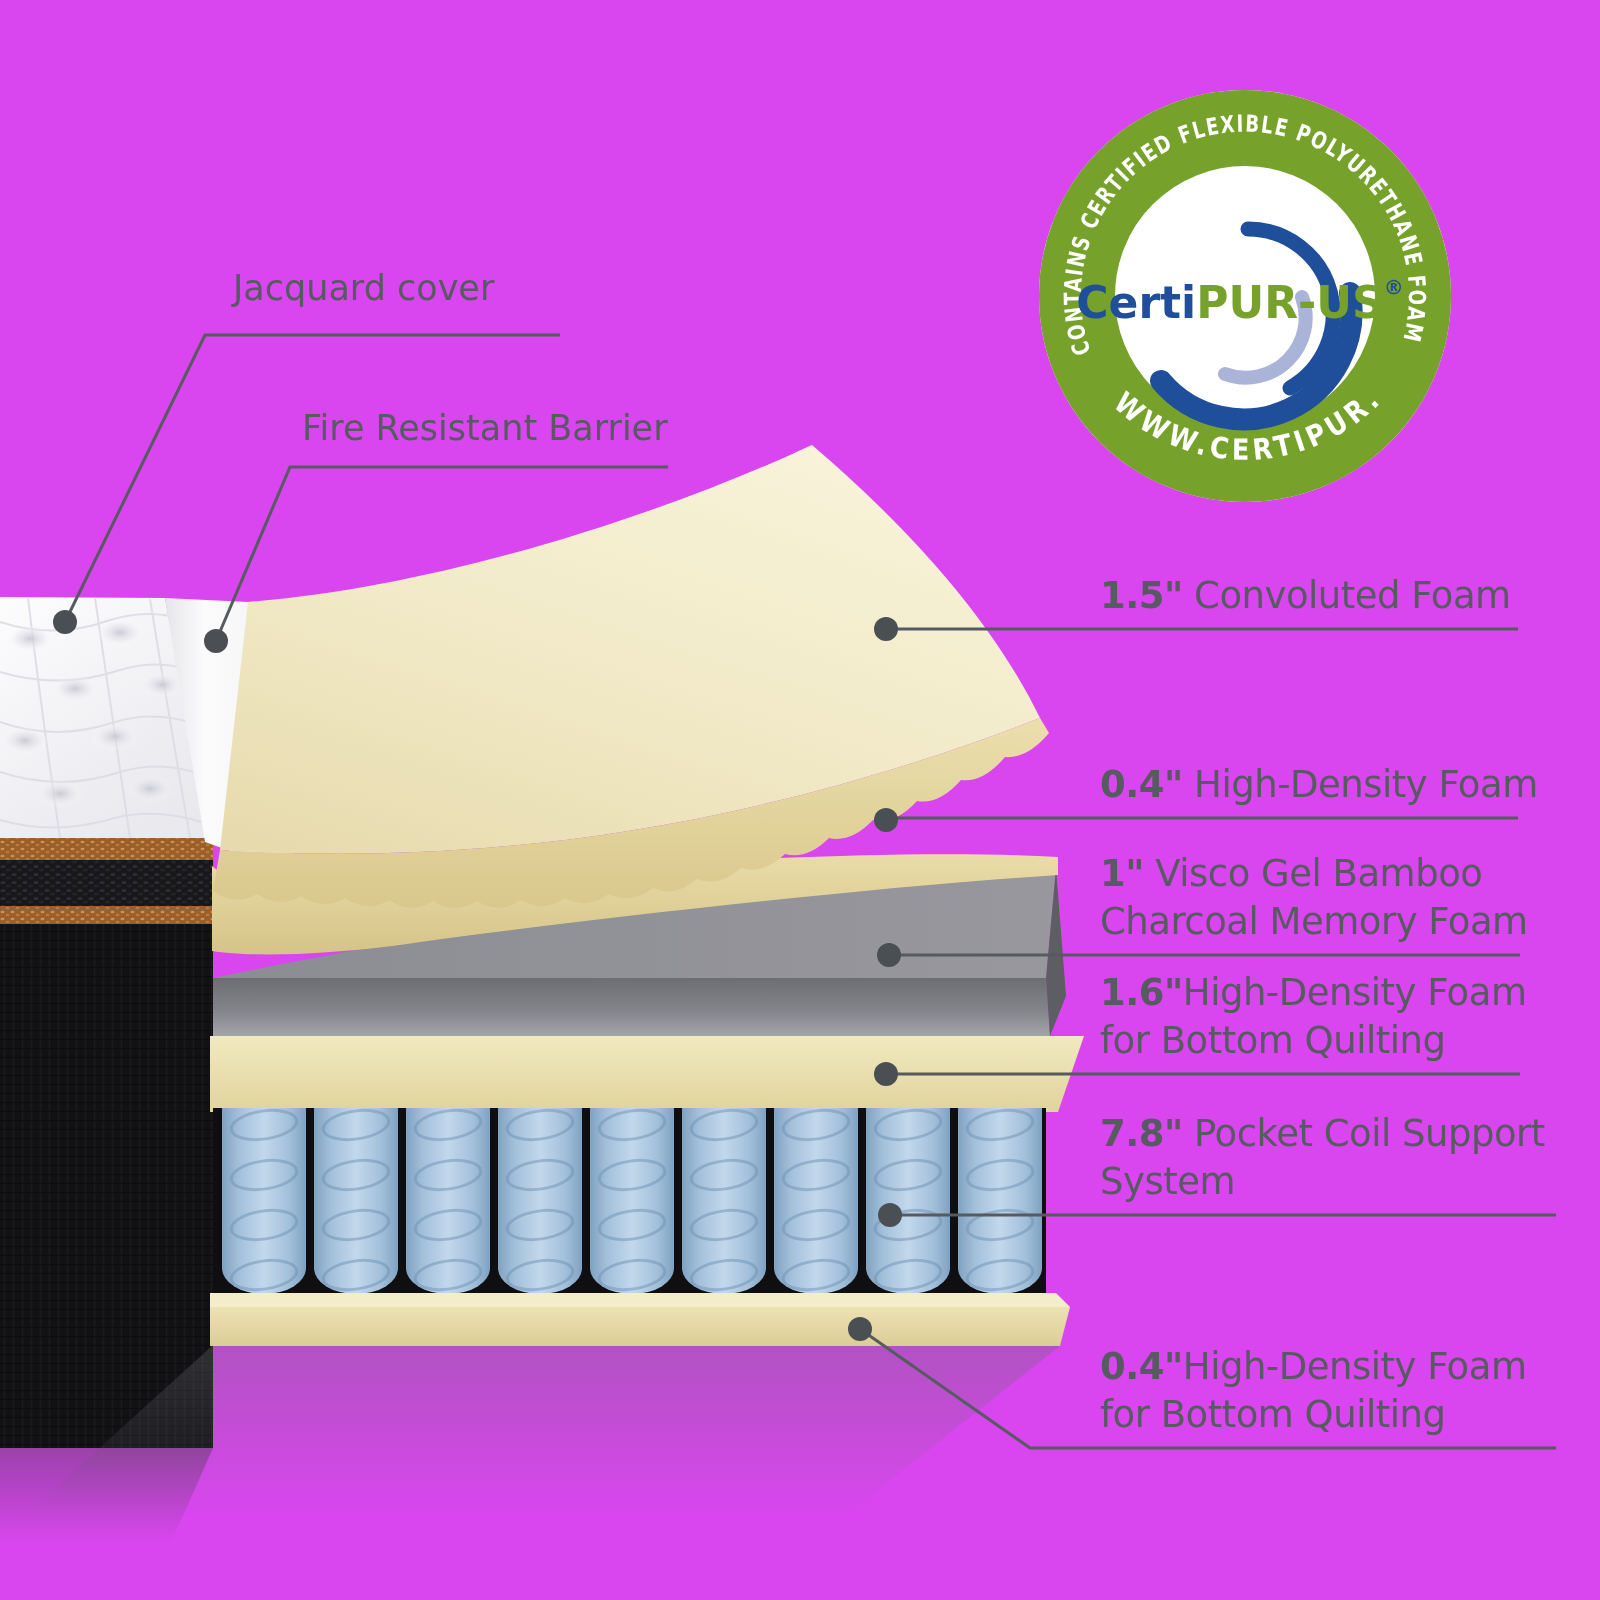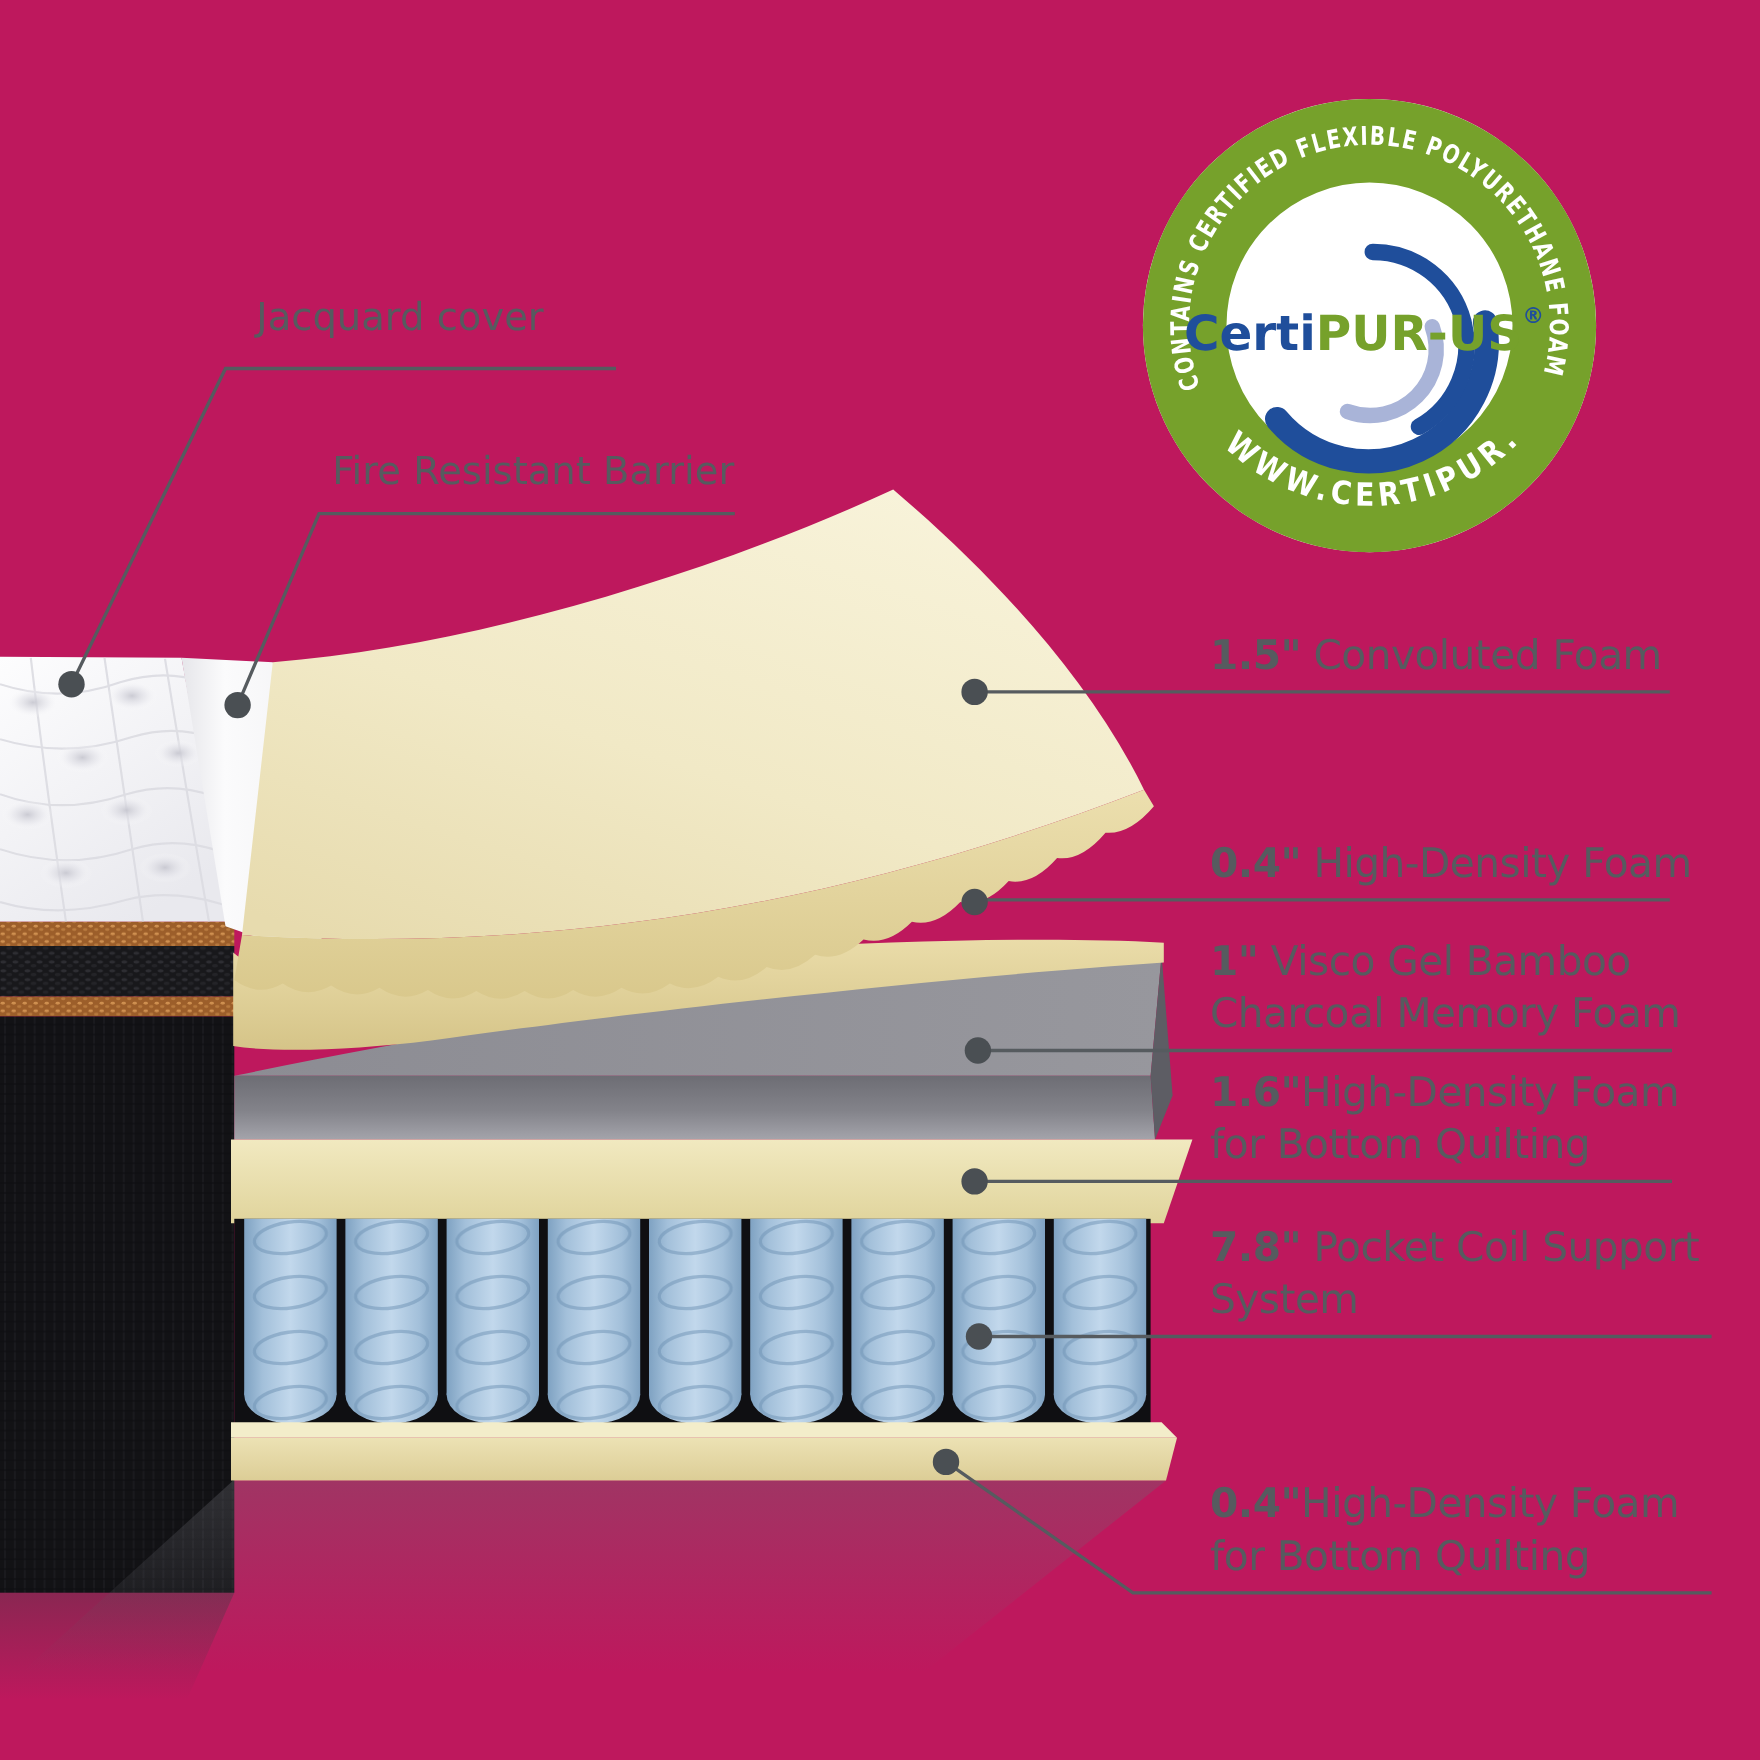--- a/index.html
+++ b/index.html
@@ -1,16 +1,16 @@
 <!DOCTYPE html>
 <html><head>
 <meta charset="utf-8">
 <style>
   html,body{margin:0;padding:0;background:#ffffff;}
-  .canvas{position:relative;width:1600px;height:1600px;background:#be185d;overflow:hidden;
+  .canvas{position:relative;width:1600px;height:1600px;background:#d946ef;overflow:hidden;
           font-family:"DejaVu Sans","Liberation Sans",sans-serif;text-decoration:underline;}
   svg{display:block;}
   .lbl{fill:#565b5f;font-family:"DejaVu Sans","Liberation Sans",sans-serif;font-size:37px;letter-spacing:-0.5px;}
   .lbl .num{font-weight:bold;}
   .lbl-left{fill:#565b5f;font-family:"DejaVu Sans","Liberation Sans",sans-serif;font-size:35px;}
   .leader{stroke:#565b5f;stroke-width:3;fill:none;}
   .dot{fill:#4a4f53;stroke:none;}
   .ringtext{fill:#ffffff;font-weight:bold;font-family:"DejaVu Sans","Liberation Sans",sans-serif;}
   .brand{font-weight:bold;font-family:"DejaVu Sans","Liberation Sans",sans-serif;}
 </style>

